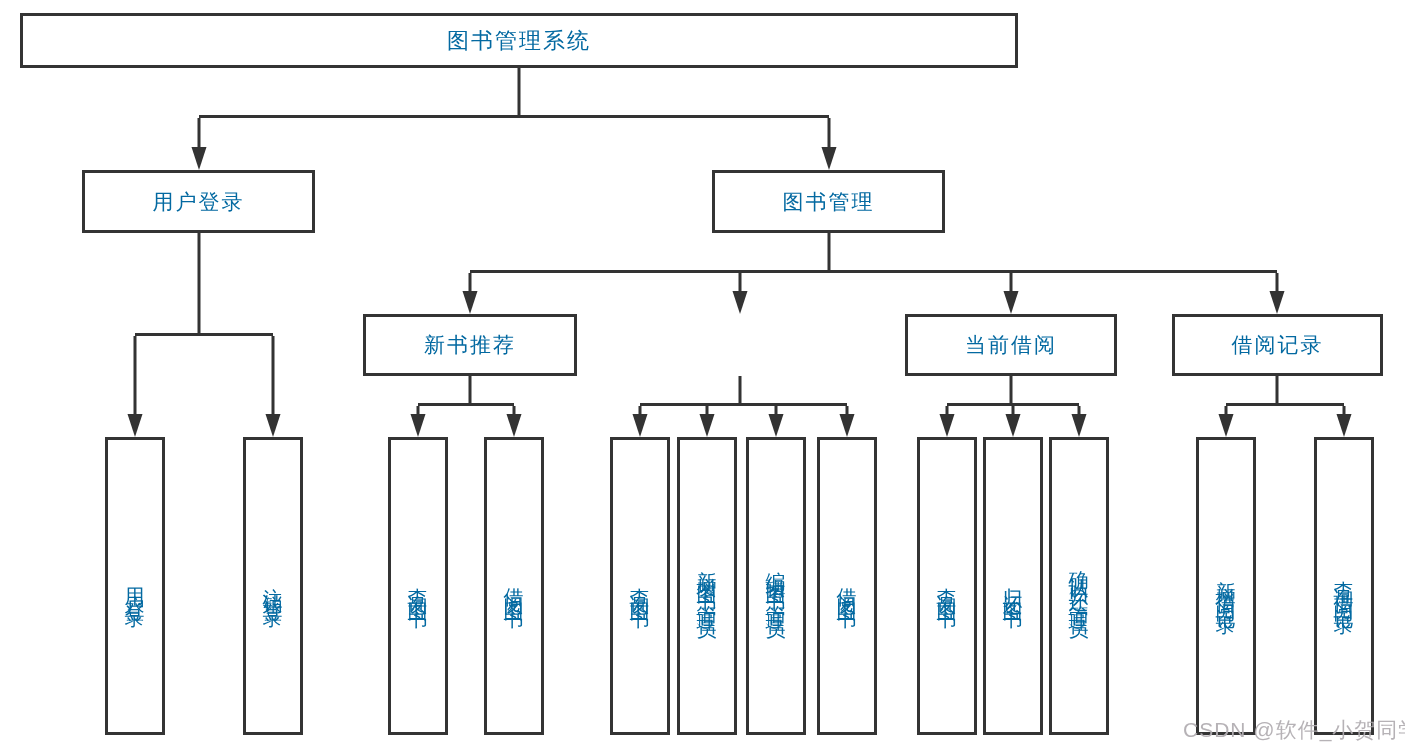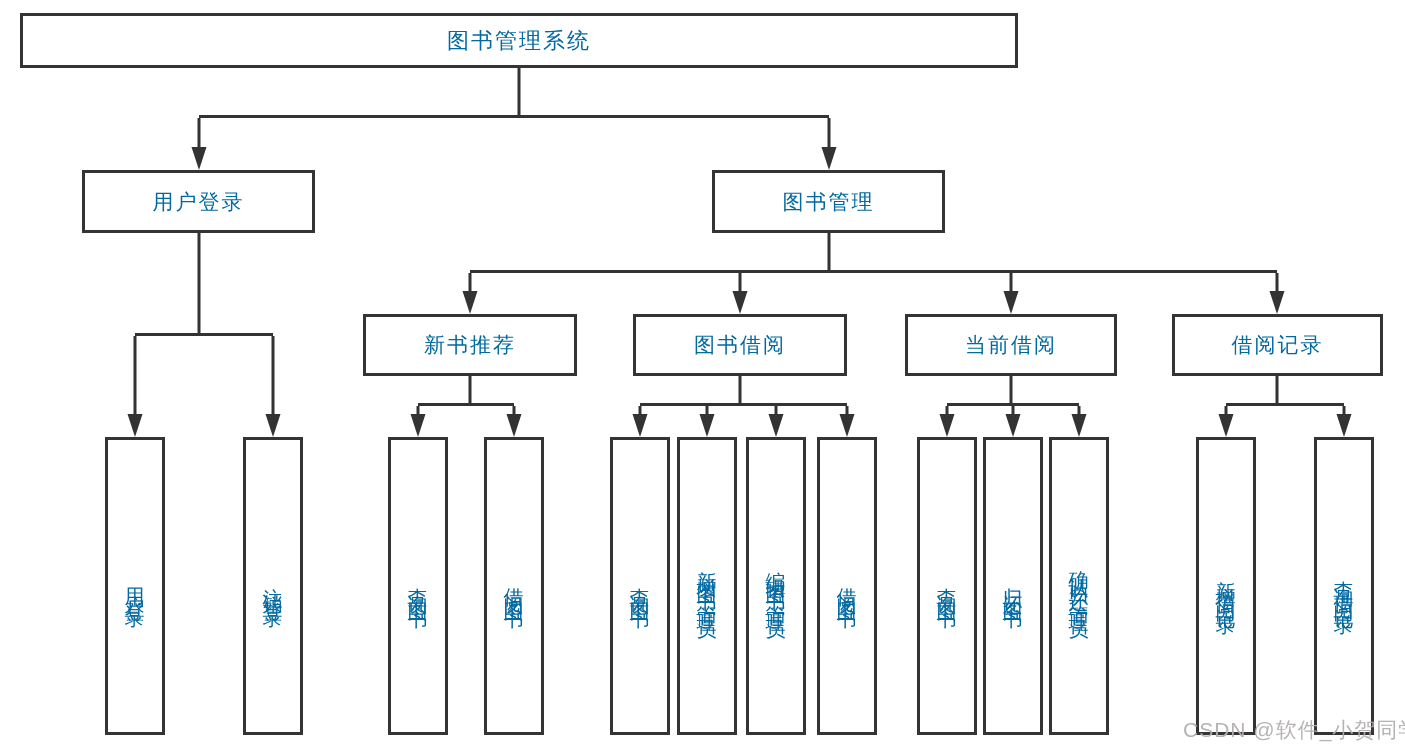--- a/index.html
+++ b/index.html
@@ -94,21 +94,20 @@
       <polygon points="1336.5,414 1351.5,414 1344,437"></polygon>
     </g>
   </svg>
 
   <div class="node" style="left:20px; top:13px; width:998px; height:55px; font-size:22px;">图书管理系统</div>
 
   <div class="node" style="left:82px; top:170px; width:233px; height:63px;">用户登录</div>
   <div class="node" style="left:712px; top:170px; width:233px; height:63px;">图书管理</div>
 
   <div class="node" style="left:363px; top:314px; width:214px; height:62px;">新书推荐</div>
-  <div class="node" style="left:633px; top:314px; width:214px; height:62px;">图书借阅</div>
   <div class="node" style="left:905px; top:314px; width:212px; height:62px;">当前借阅</div>
   <div class="node" style="left:1172px; top:314px; width:211px; height:62px;">借阅记录</div>
 
   <div class="node leaf" style="left:105px; top:437px; width:60px; height:298px;">用户登录</div>
   <div class="node leaf" style="left:243px; top:437px; width:60px; height:298px;">注销登录</div>
 
   <div class="node leaf" style="left:388px; top:437px; width:60px; height:298px;">查询图书</div>
   <div class="node leaf" style="left:484px; top:437px; width:60px; height:298px;">借阅图书</div>
 
   <div class="node leaf" style="left:610px; top:437px; width:60px; height:298px;">查询图书</div>

